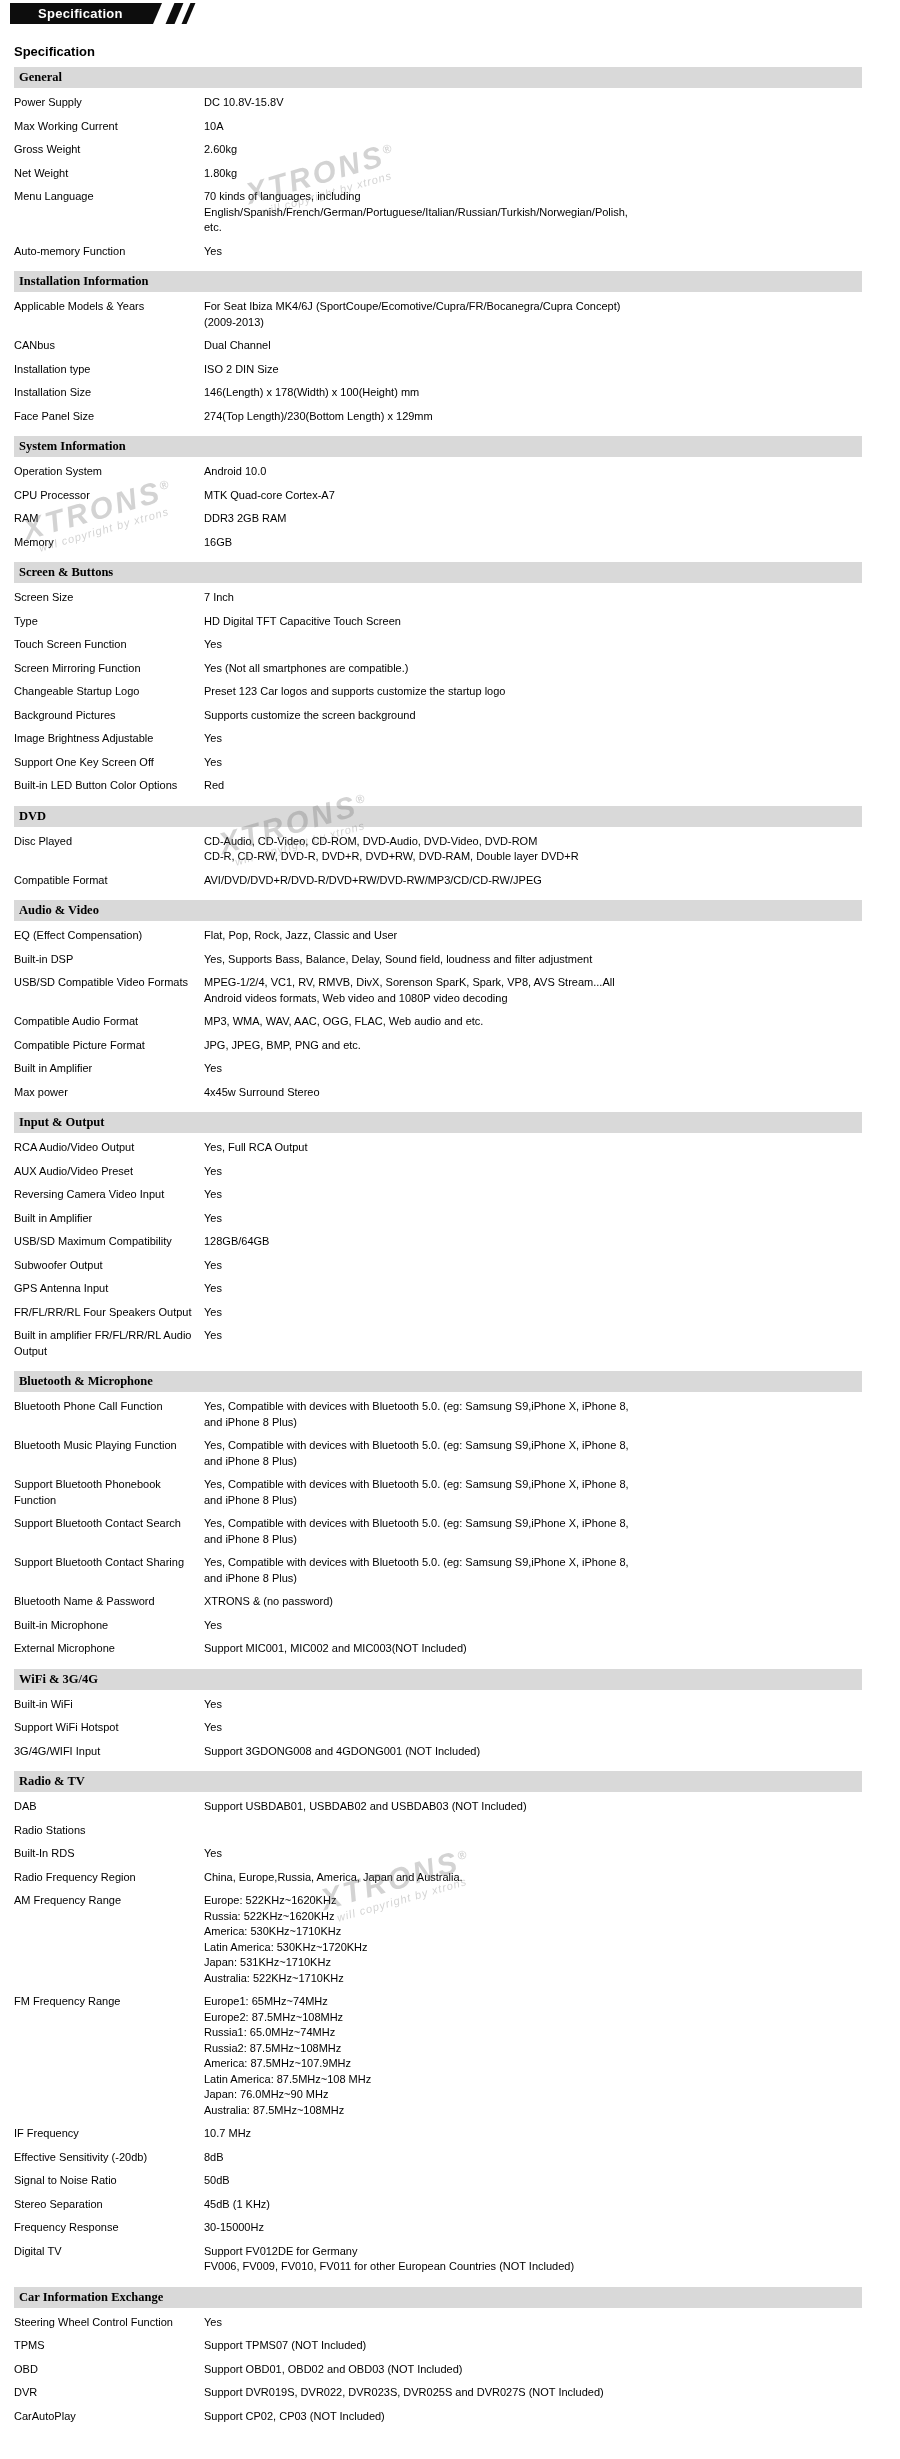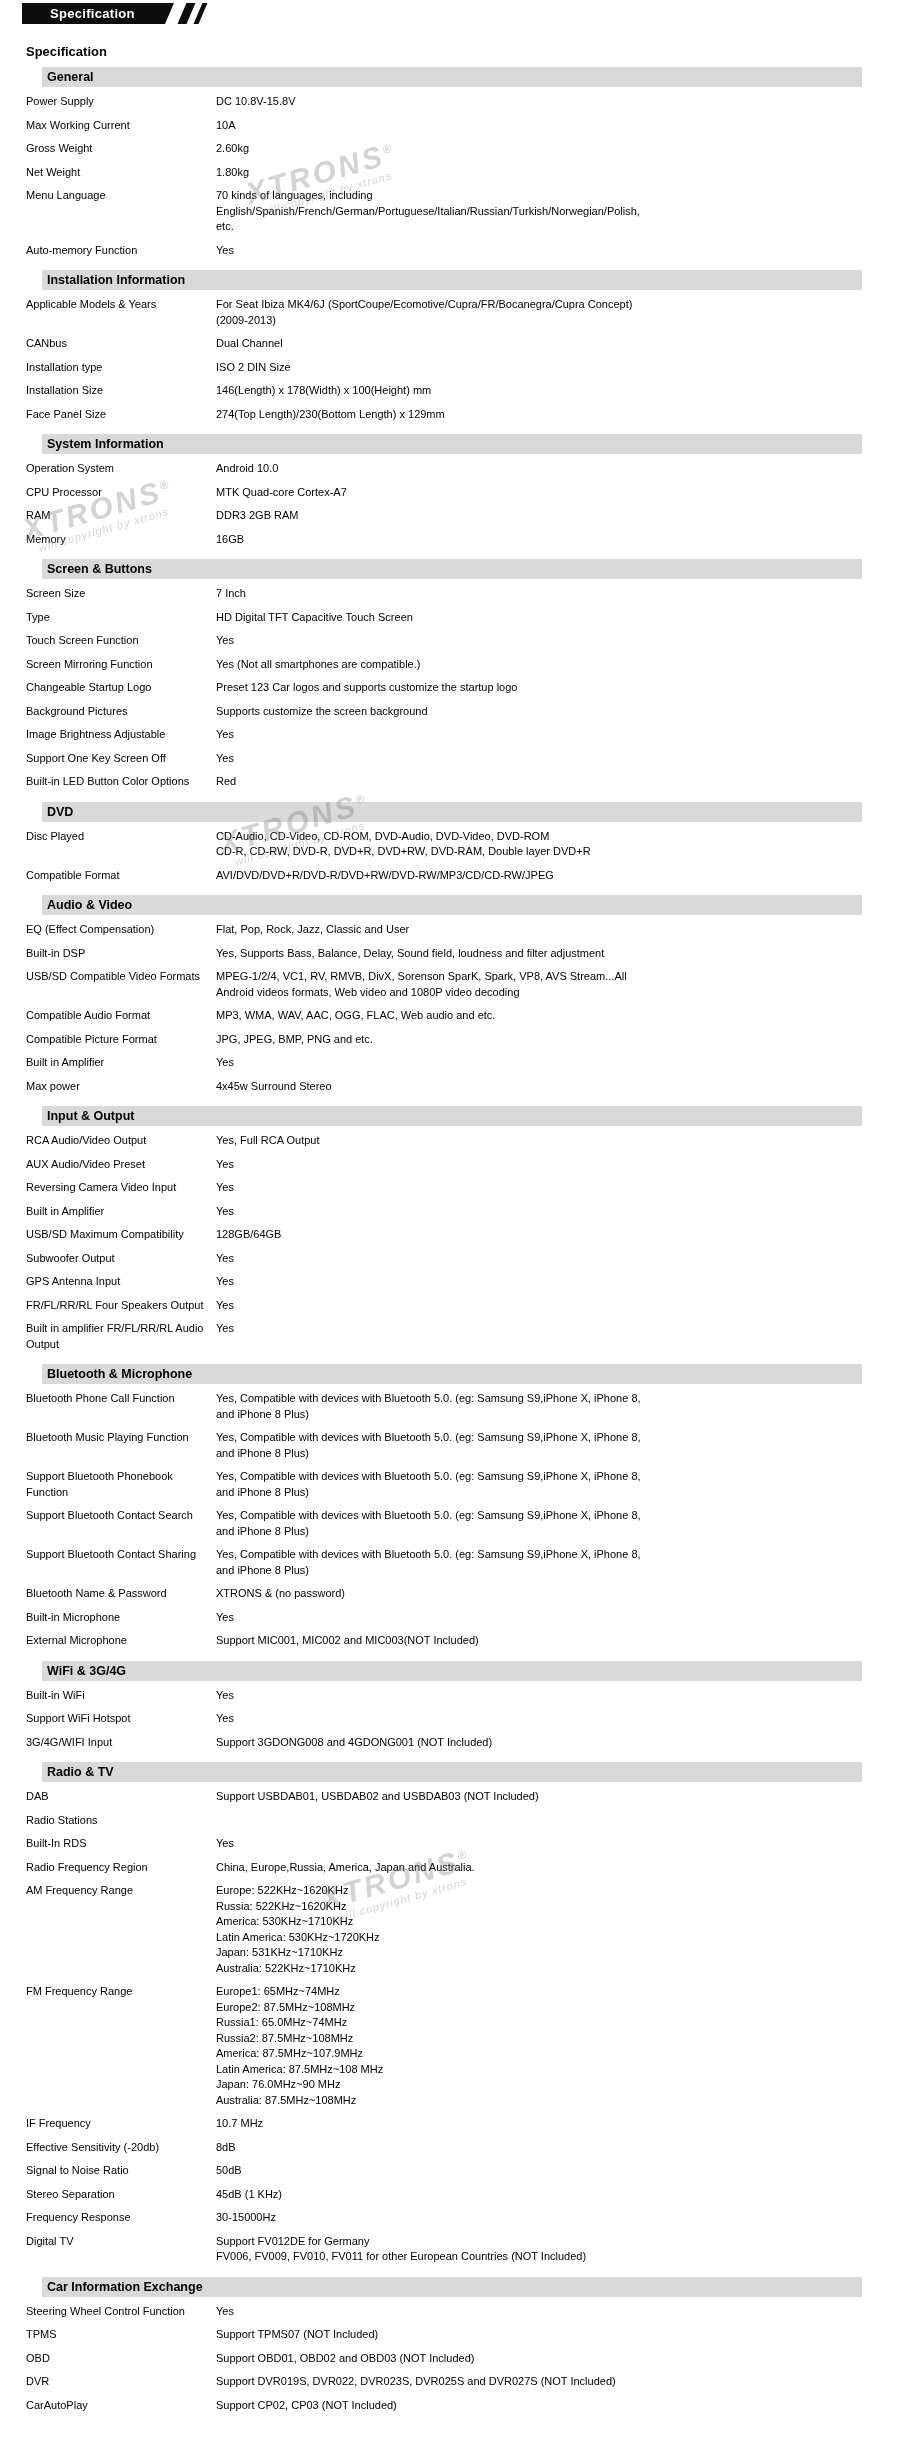--- a/index.html
+++ b/index.html
@@ -9,21 +9,20 @@
     width: 900px;
     font-family: "Liberation Sans", sans-serif;
     color: #000;
   }
   .page {
     position: relative;
     width: 900px;
     height: 2459px;
     overflow: hidden;
     background: #fff;
-    padding-left: 12px;
   }
 
   
   .top-banner { position: relative; height: 21px; margin: 3px 0 0 10px; }
   .banner-shape {
     position: absolute; left: 0; top: 0;
     width: 152px; height: 21px;
     background: #0d0d0d;
     clip-path: polygon(0 0, 100% 0, calc(100% - 9px) 100%, 0 100%);
     display: flex; align-items: center;
@@ -39,21 +38,22 @@
 
   
   .content { position: relative; z-index: 1; padding: 20px 38px 16px 14px; }
   .page-title { font-size: 13px; font-weight: bold; margin-bottom: 8px; }
 
   .section-header {
     background: #d9d9d9;
     font-size: 12.5px;
     font-weight: bold;
     padding: 3px 5px;
-    margin: 8px 0 3px 16px;
+    margin: 8px 0 3px 0;
+    font-family: Liberation Serif, serif;
   }
   .spec-row {
     display: flex;
     align-items: flex-start;
     padding: 4px 0;
     font-size: 11px;
     line-height: 15.5px;
   }
   .spec-label { width: 190px; flex: none; padding-right: 4px; }
   .spec-value { flex: 1; white-space: pre-line; }

